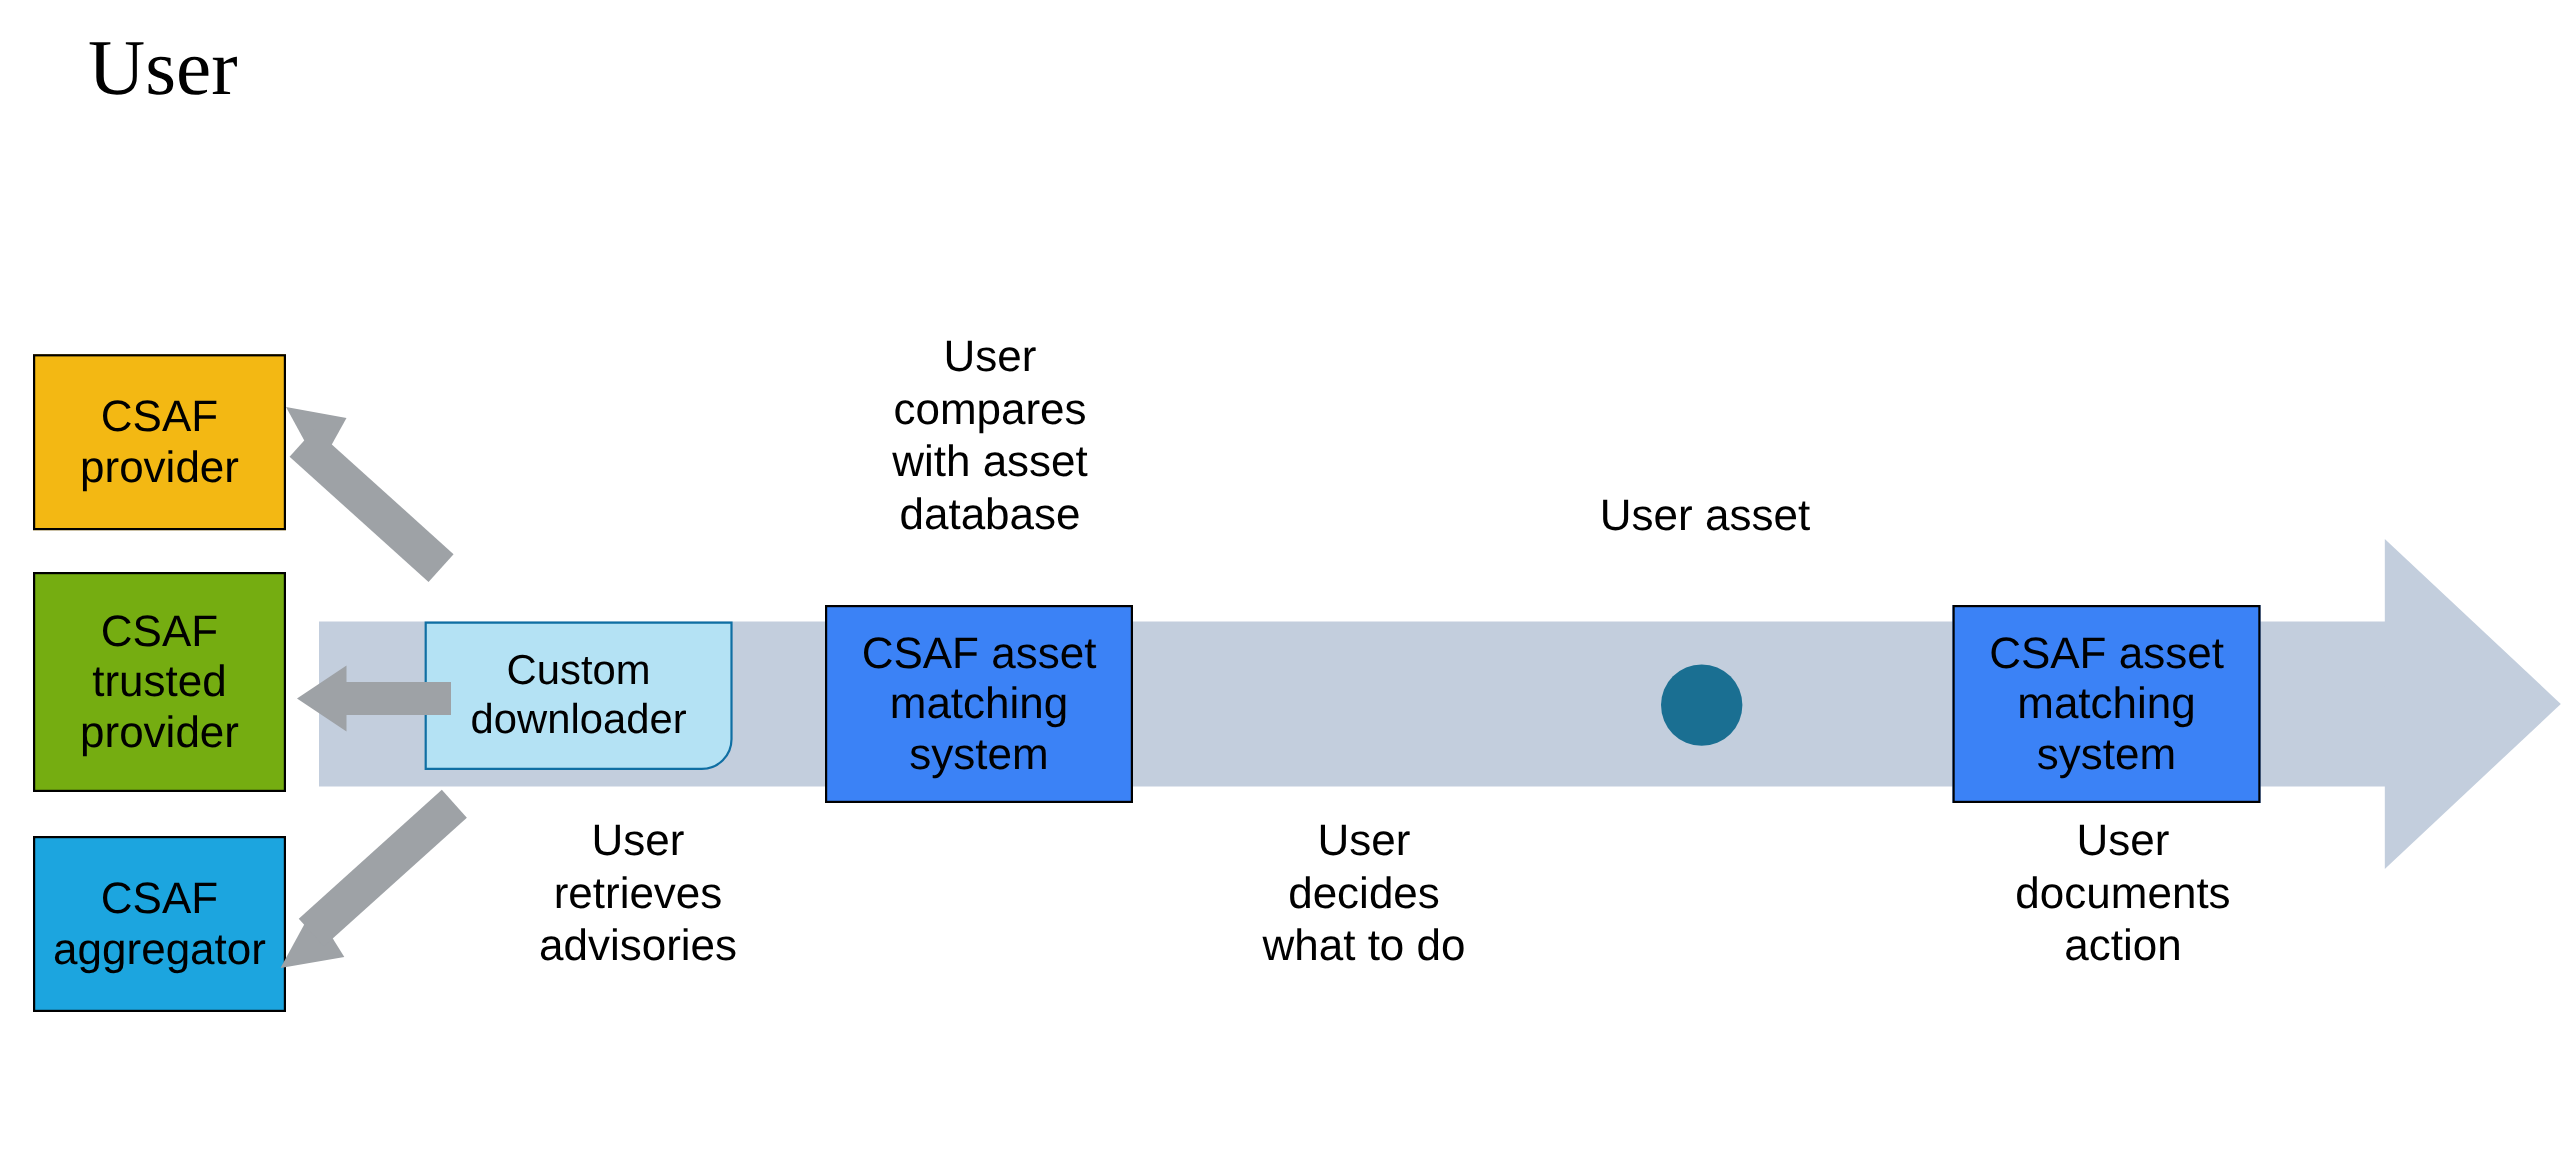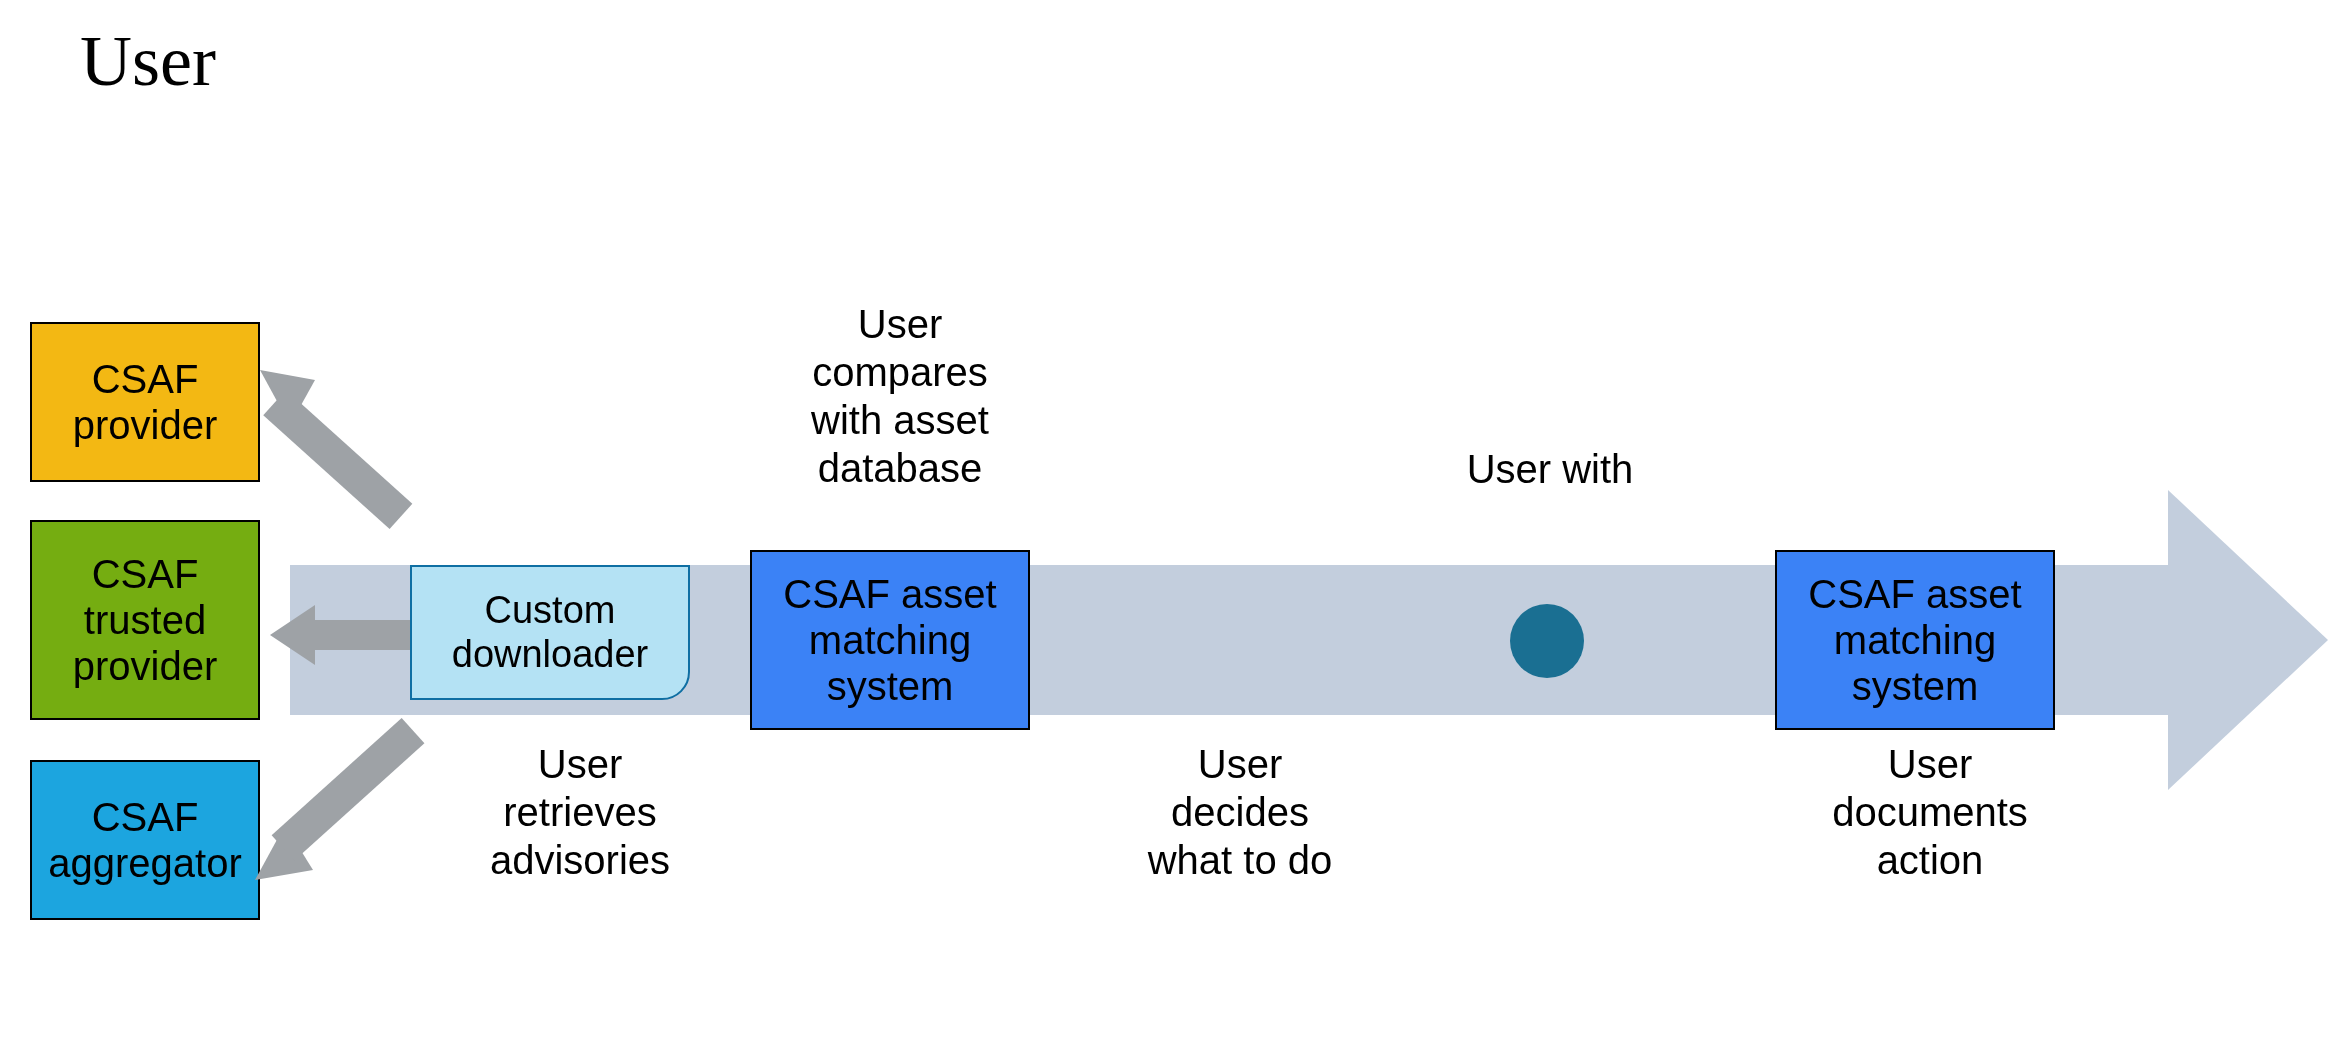--- a/index.html
+++ b/index.html
@@ -109,21 +109,21 @@
   <div class="box green" style="left:30px; top:520px; width:230px; height:200px;">
     <span style="white-space:pre-line;">CSAF
 trusted
 provider</span>
   </div>
   <div class="box blue" style="left:30px; top:760px; width:230px; height:160px;">
     <span style="white-space:pre-line;">CSAF
 aggregator</span>
   </div>
 
-  <div class="box lightblue" style="left:410px; top:565px; width:280px; height:135px; font-size:38px;">
+  <div class="box lightblue" style="left:386px; top:565px; width:280px; height:135px; font-size:38px;">
     <span style="white-space:pre-line;">Custom
 downloader</span>
   </div>
 
   <div class="box sand" style="left:750px; top:550px; width:280px; height:180px;">
     <span style="white-space:pre-line;">CSAF asset
 matching
 system</span>
   </div>
 
@@ -146,21 +146,21 @@
 compares
 with asset
 database</span>
   </div>
   <div class="label" style="left:1090px; top:740px; width:300px;">
     <span style="white-space:pre-line;">User
 decides
 what to do</span>
   </div>
   <div class="label" style="left:1420px; top:445px; width:260px;">
-    <span style="white-space:pre-line;">User with</span>
+    <span style="white-space:pre-line;">User asset</span>
   </div>
   <div class="label" style="left:1780px; top:740px; width:300px;">
     <span style="white-space:pre-line;">User
 documents
 action</span>
   </div>
 
   <svg style="position:absolute; left:260px; top:370px; width:190px; height:170px;">
     <g fill="#9ea2a6">
       <polygon points="0,0 55,10 30,55"></polygon>

